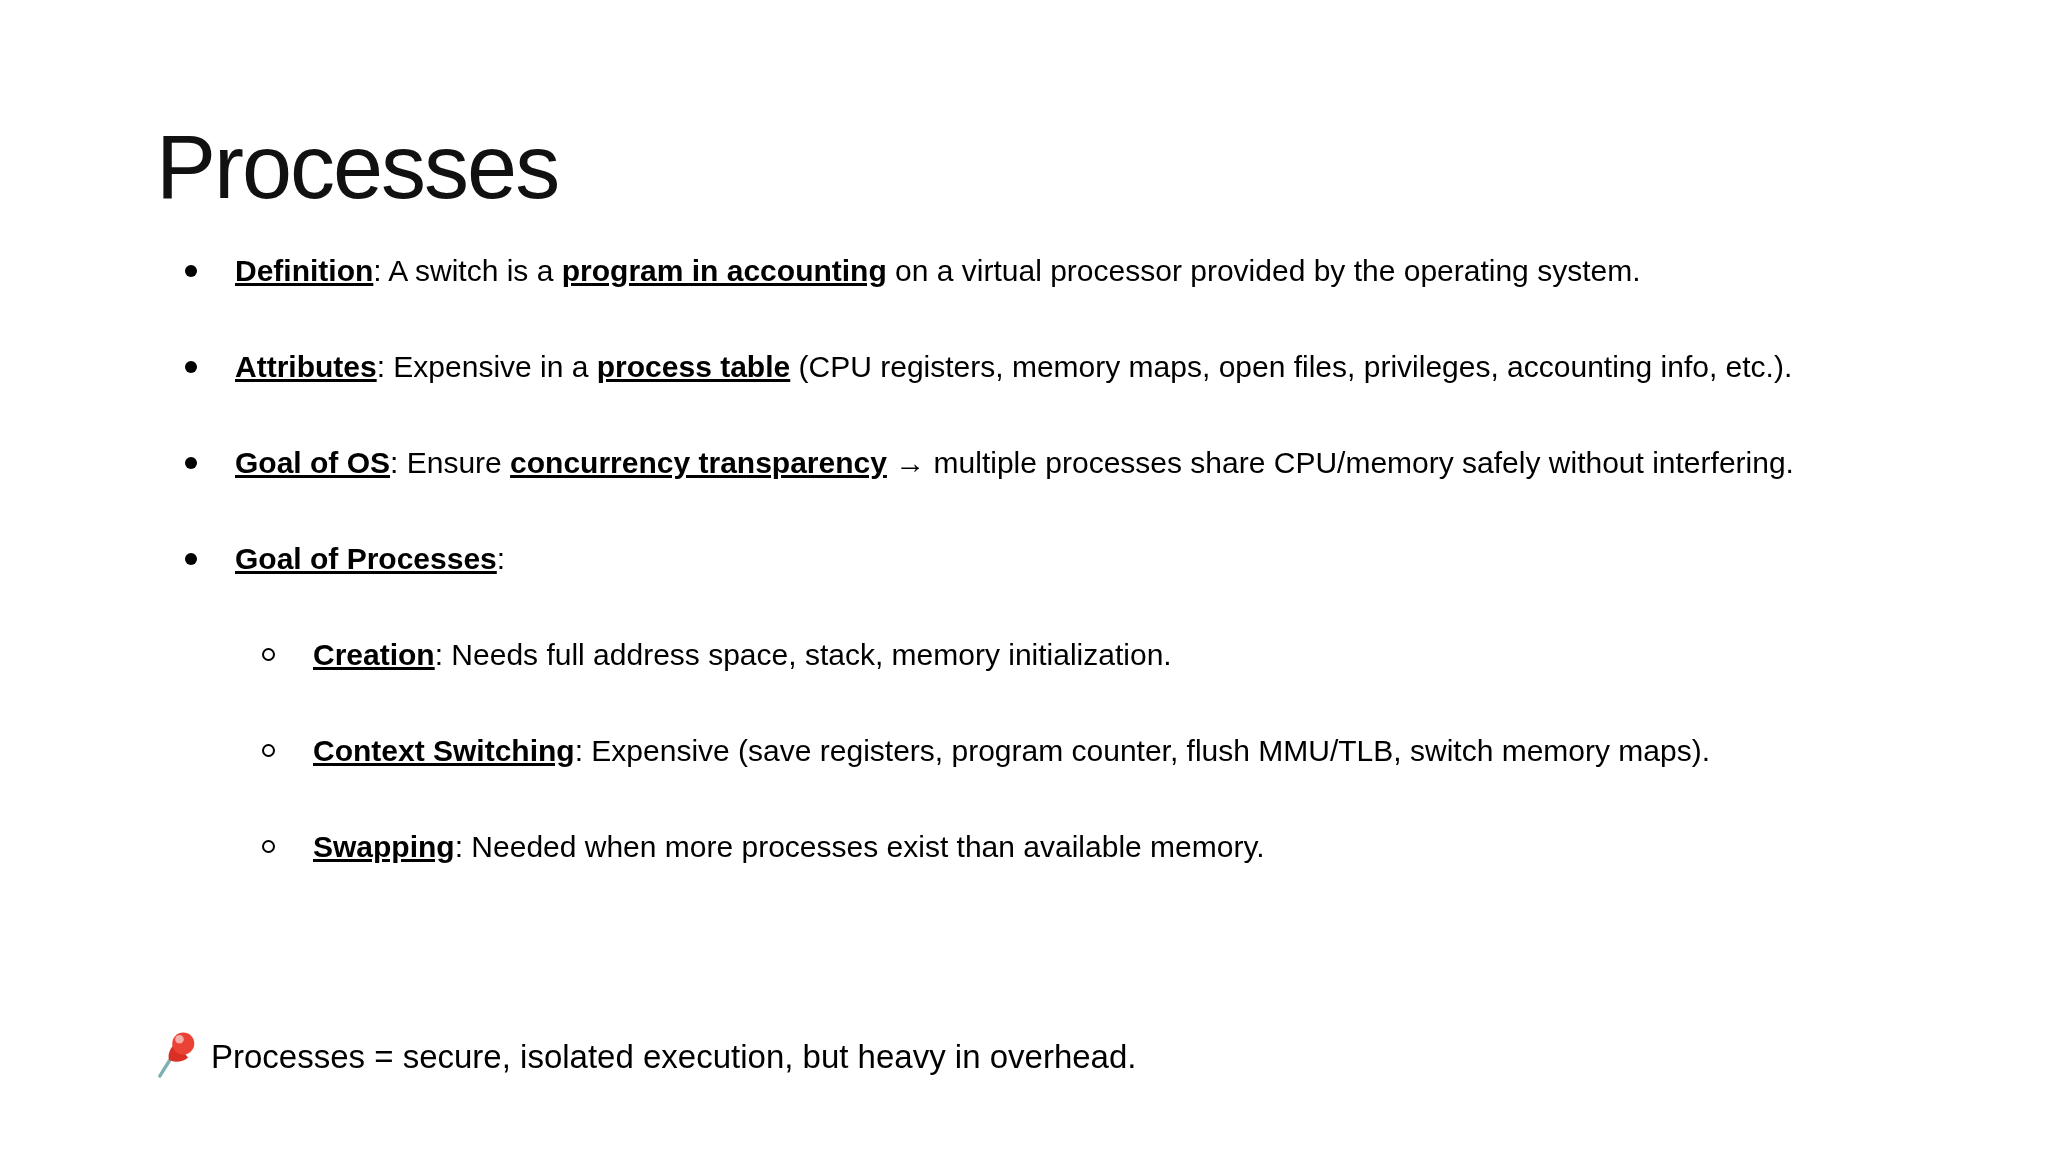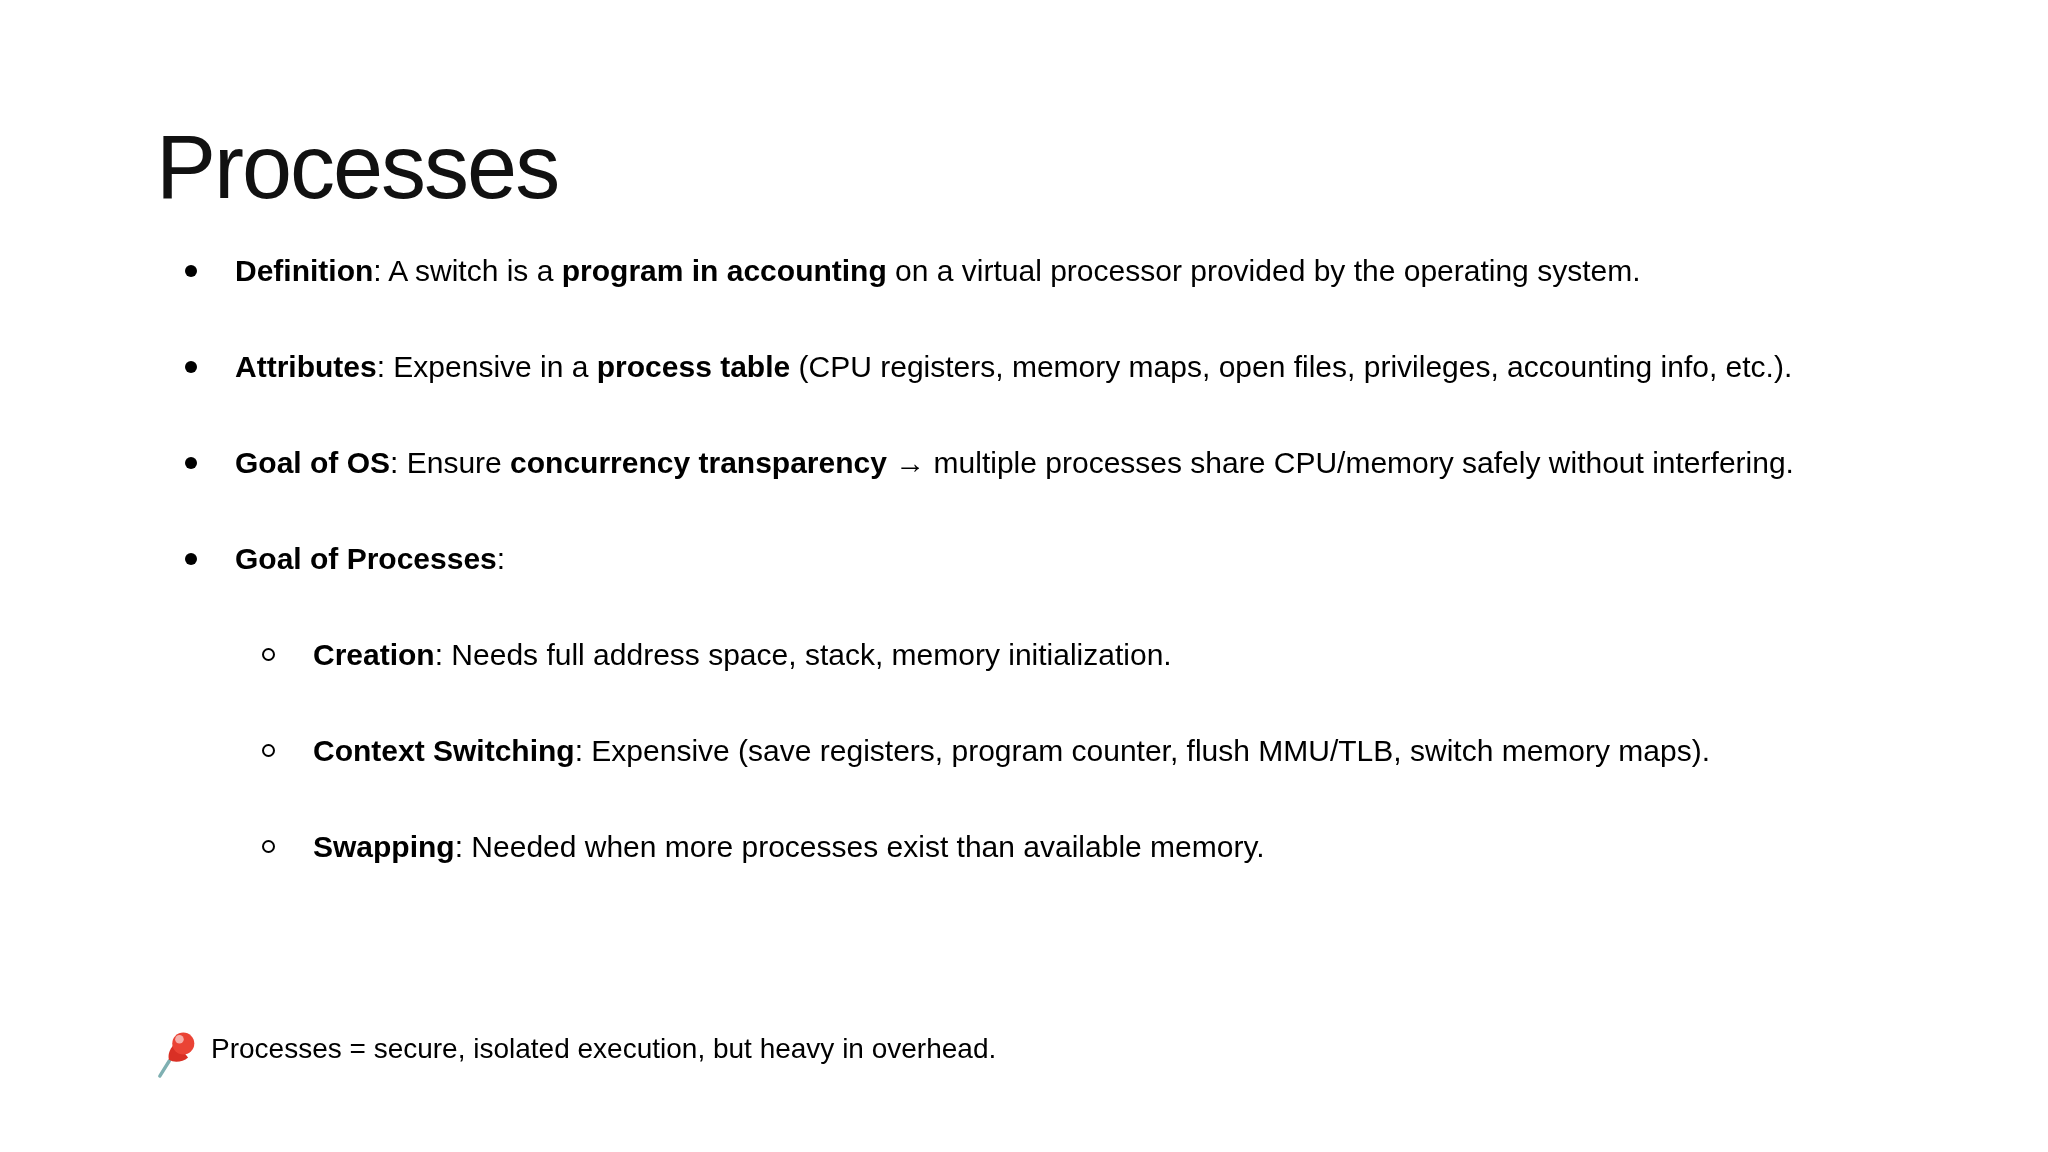--- a/index.html
+++ b/index.html
@@ -63,28 +63,29 @@
     margin-top: 16px;
     background: transparent;
     border: 2px solid #000000;
     box-sizing: border-box;
   }
   .bullet .text {
     flex: 1 1 auto;
   }
   .bullet .text b {
     font-weight: 700;
+    text-decoration: underline;
   }
   .note-line {
     position: absolute;
     left: 155px;
     top: 1026px;
     display: flex;
-    align-items: flex-start;
-    font-size: 28px;
+    align-items: flex-end;
+    font-size: 33px;
     line-height: 46px;
   }
   .pin-icon {
     flex: 0 0 auto;
     width: 46px;
     height: 50px;
     margin-top: 4px;
     margin-right: 10px;
   }
 </style>

